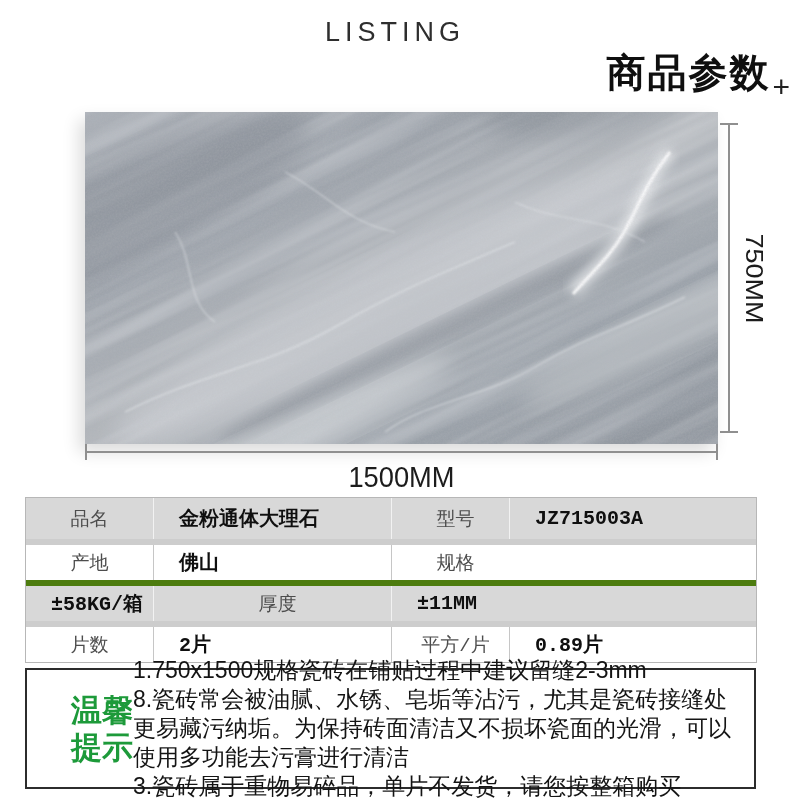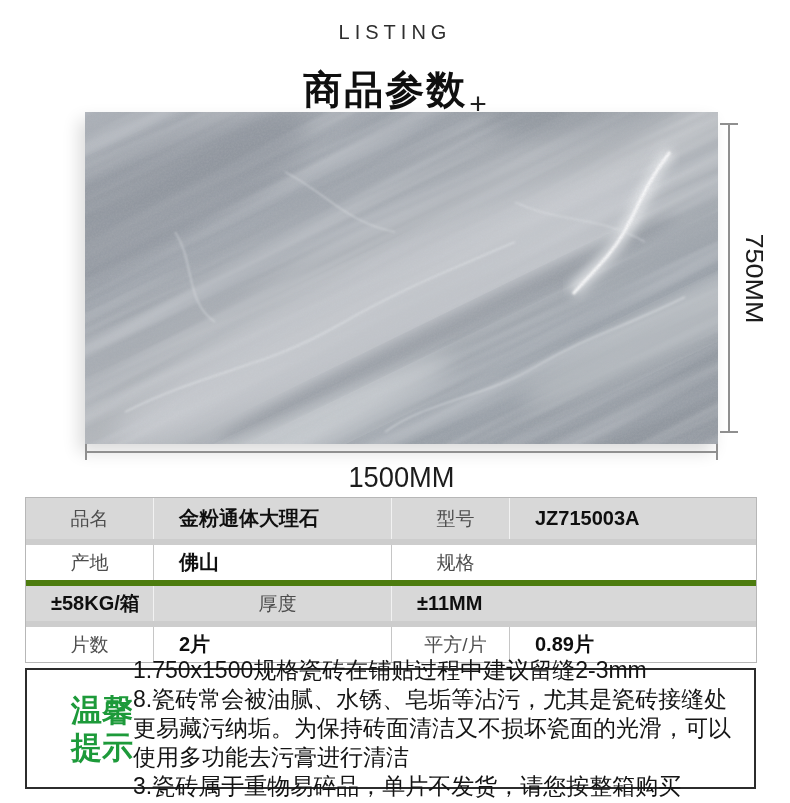--- a/index.html
+++ b/index.html
@@ -1,22 +1,22 @@
 <!DOCTYPE html>
 <html><head>
 <meta charset="utf-8">
 <style>
   * { margin:0; padding:0; box-sizing:border-box; }
   html,body { width:790px; height:803px; background:#ffffff; overflow:hidden;
     font-family:"Liberation Sans","DejaVu Sans",sans-serif; }
 
   
   .header { position:absolute; left:0; top:16px; width:790px; text-align:center; }
-  .eyebrow { font-size:20px; font-weight:200; letter-spacing:5px; color:#2e2e2e; line-height:32px; }
-  .title-line { margin-top:20px; line-height:44px; white-space:nowrap; }
+  .eyebrow { font-size:27px; font-weight:200; letter-spacing:5px; color:#2e2e2e; line-height:32px; }
+  .title-line { margin-top:3px; line-height:44px; white-space:nowrap;text-align:right; }
   .title { font-size:39px; font-weight:700; letter-spacing:2px; color:#0f0f0f; }
   .plus { display:inline-block; font-size:30px; font-weight:300; color:#222;
     transform:translateY(11px); margin-left:2px; }
 
   
   .tile { position:absolute; left:85px; top:112px; width:633px; height:332px;
     box-shadow:-6px 8px 16px rgba(0,0,0,.14); background:#a5aab1; }
   .tile svg { display:block; width:100%; height:100%; }
 
   
@@ -36,21 +36,21 @@
   .hlabel { position:absolute; left:85px; top:461px; width:633px; text-align:center;
     font-size:29px; color:#1c1c1c; transform:scaleX(.94); }
 
   
   .spec-table { position:absolute; left:25px; top:497px; width:732px;
     border:1px solid #b7b7b7; background:#fff; }
   .spec-row { display:grid; grid-template-columns:127px 238px 118px 1fr; height:41px; }
   .spec-row + .spec-row { border-top:6px solid #4d7c0f; }
   .spec-row.shaded { background:#d8d8d8; }
   .spec-row.shaded + .spec-row { border-top-color:#cdcdcd; }
-  .spec-cell { display:flex; align-items:center; }
+  .spec-cell { display:flex; align-items:center;font-family:Liberation Mono, monospace; }
   .spec-cell + .spec-cell { border-left:1px solid #c6c6c6;padding-left:10px; }
   .spec-row.shaded .spec-cell + .spec-cell { border-left-color:#f2f2f2;text-align:right; }
   .spec-cell.label { justify-content:center; font-size:19px; color:#4d4d4d; }
   .spec-cell.value { padding-left:25px; font-size:20px; font-weight:700; color:#0f0f0f; }
 
   
   .tips { position:absolute; left:25px; top:668px; width:731px; height:121px;
     border:2px solid #2c2c2c; display:flex; align-items:center; background:#fff; }
   .tips-heading { width:106px; flex:none; text-align:right; font-size:31px;
     font-weight:700; color:#1d9a3a; line-height:37px; }

